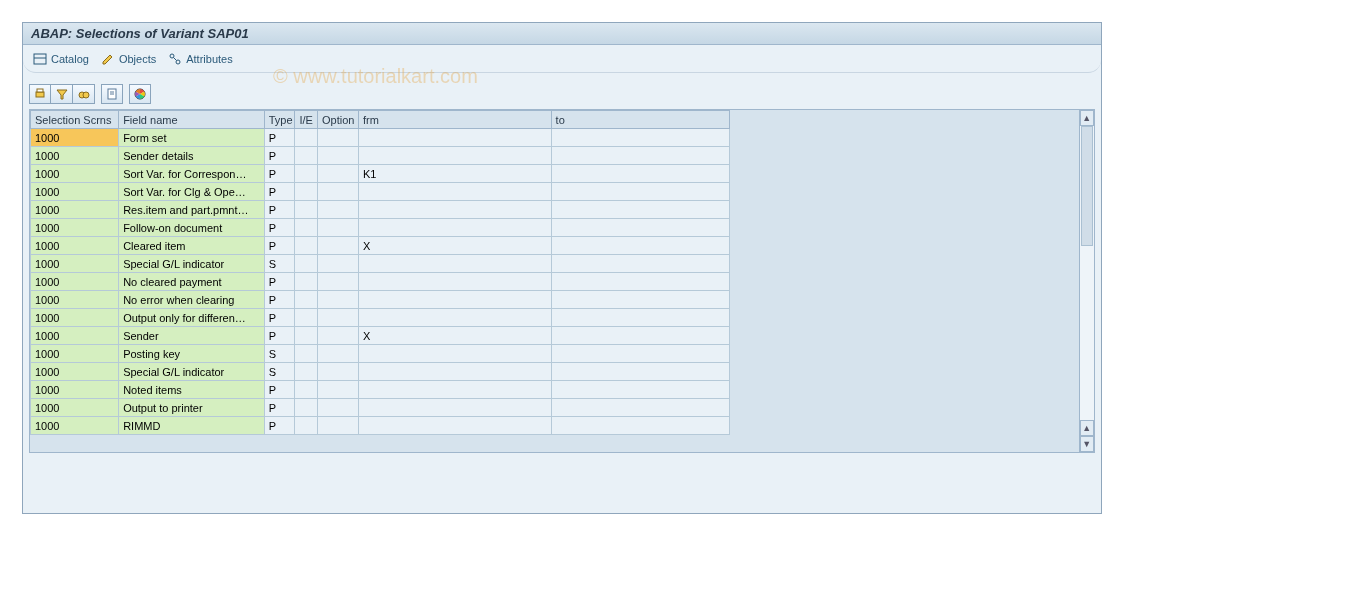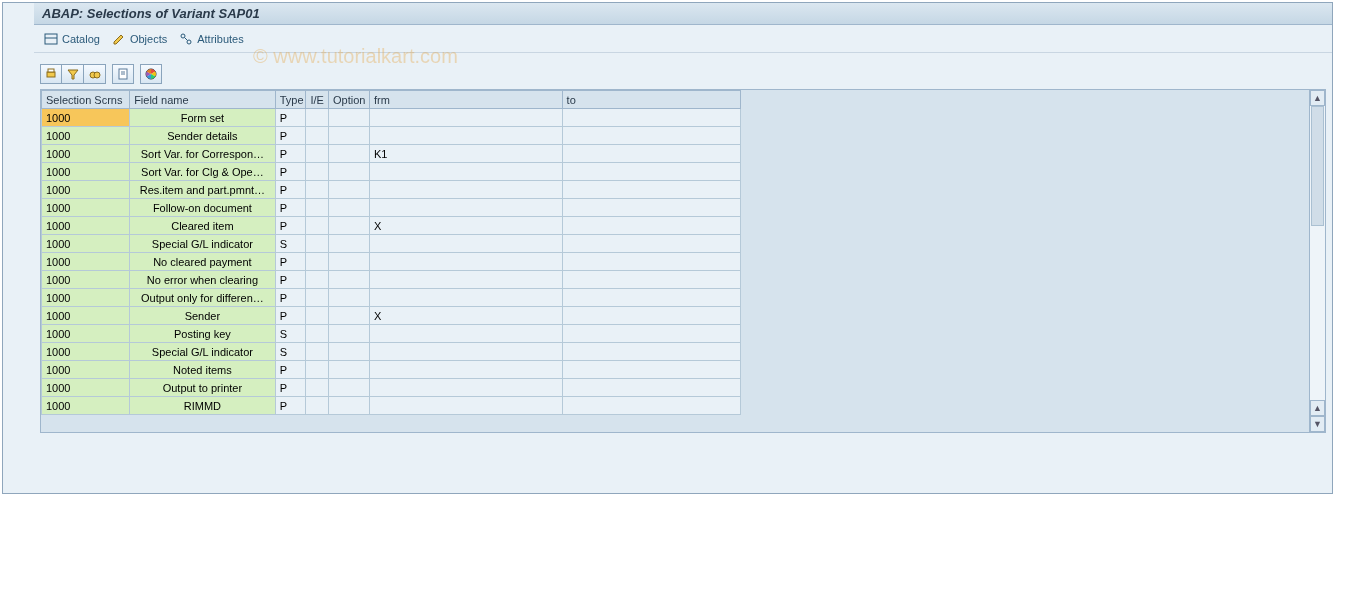--- a/index.html
+++ b/index.html
@@ -1,19 +1,19 @@
 <!DOCTYPE html>
 <html><head>
   <meta charset="utf-8">
   <style>
     * { box-sizing: border-box; margin: 0; padding: 0; }
     html, body { width: 1348px; height: 610px; font-family: Arial, sans-serif; font-size: 11px; background: #fff; overflow: hidden; }
-    .window { width: 1331px; height: 492px; margin: 2px; border: 1px solid #8fa6bc; background: #e9f1f7; position: relative; padding-left: 31px; }
+    .window { width: 1080px; height: 492px; margin: 22px; border: 1px solid #8fa6bc; background: #e9f1f7; position: relative; }
     .titlebar { height: 22px; background: linear-gradient(#dbe7f0,#c5d7e5); border-bottom: 1px solid #9fb6cc; display: flex; align-items: center; padding: 0 8px; font-style: italic; font-weight: bold; font-size: 13px; color: #2a3a4a; }
-    .toolbar { height: 28px; display: flex; align-items: center; gap: 12px; padding: 0 10px; border-bottom: 1px solid #c9d6e2; color: #2b5a7a; }
+    .toolbar { height: 28px; display: flex; align-items: center; gap: 12px; padding: 0 10px; border-bottom: 1px solid #c9d6e2; color: #2b5a7a; border-radius: 13px; }
     .toolbar-item { display: flex; align-items: center; gap: 4px; cursor: pointer; }
     .toolbar-icon { width: 14px; height: 14px; display: inline-block; }
     .watermark { position: absolute; left: 250px; top: 42px; color: #e6a23c; opacity: .35; font-size: 20px; pointer-events: none; }
     .content { padding: 10px 6px 6px 6px; }
     .iconbar { height: 22px; display: flex; align-items: center; gap: 0; margin-bottom: 4px; }
     .icon-btn { width: 22px; height: 20px; border: 1px solid #8aa4bc; background: linear-gradient(#f5faff,#d8e6f2); display: flex; align-items: center; justify-content: center; cursor: pointer; }
     .icon-btn + .icon-btn { border-left: none; }
     .icon-gap { width: 6px; }
     .panel-label { font-size: 11px; color: #2a3a4a; padding: 2px 2px 4px 2px; }
     .grid-wrap { display: flex; border: 1px solid #9fb6cc; height: 344px; background: #d6e3ed; }
@@ -23,21 +23,21 @@
     td { border: 1px solid #b5c9d8; padding: 1px 4px; height: 18px; background: #e9f1f7; }
     td.scrn, td.fname { background: #d5efc0; }
     td.scrn.sel { background: #f7c65a; }
     .col-scrn { width: 86px; }
     .col-fname { width: 142px; }
     .col-type { width: 30px; }
     .col-ie { width: 22px; }
     .col-opt { width: 40px; }
     .col-frm { width: 188px; }
     .col-to { width: 174px; }
-    .ellipsis { white-space: nowrap; overflow: hidden; text-overflow: clip; text-align: center; }
+    .ellipsis { white-space: nowrap; overflow: hidden; text-overflow: clip; }
     .vscroll { width: 16px; border-left: 1px solid #9fb6cc; background: #eef4f9; display: flex; flex-direction: column; justify-content: space-between; margin-left:auto;}
     .vbtn { height: 16px; border: 1px solid #9fb6cc; background: #e2ecf4; display:flex; align-items:center; justify-content:center; cursor:pointer; font-size:9px; color:#556;}
     .vtrack { flex:1; background:#eef4f9; position:relative; }
     .vthumb { position:absolute; left:1px; right:1px; top:0; height:120px; background:#d0dde8; border:1px solid #aac0d2; }
     svg { display:block; }
   </style>
 </head>
 <body>
 
 <div class="window">

